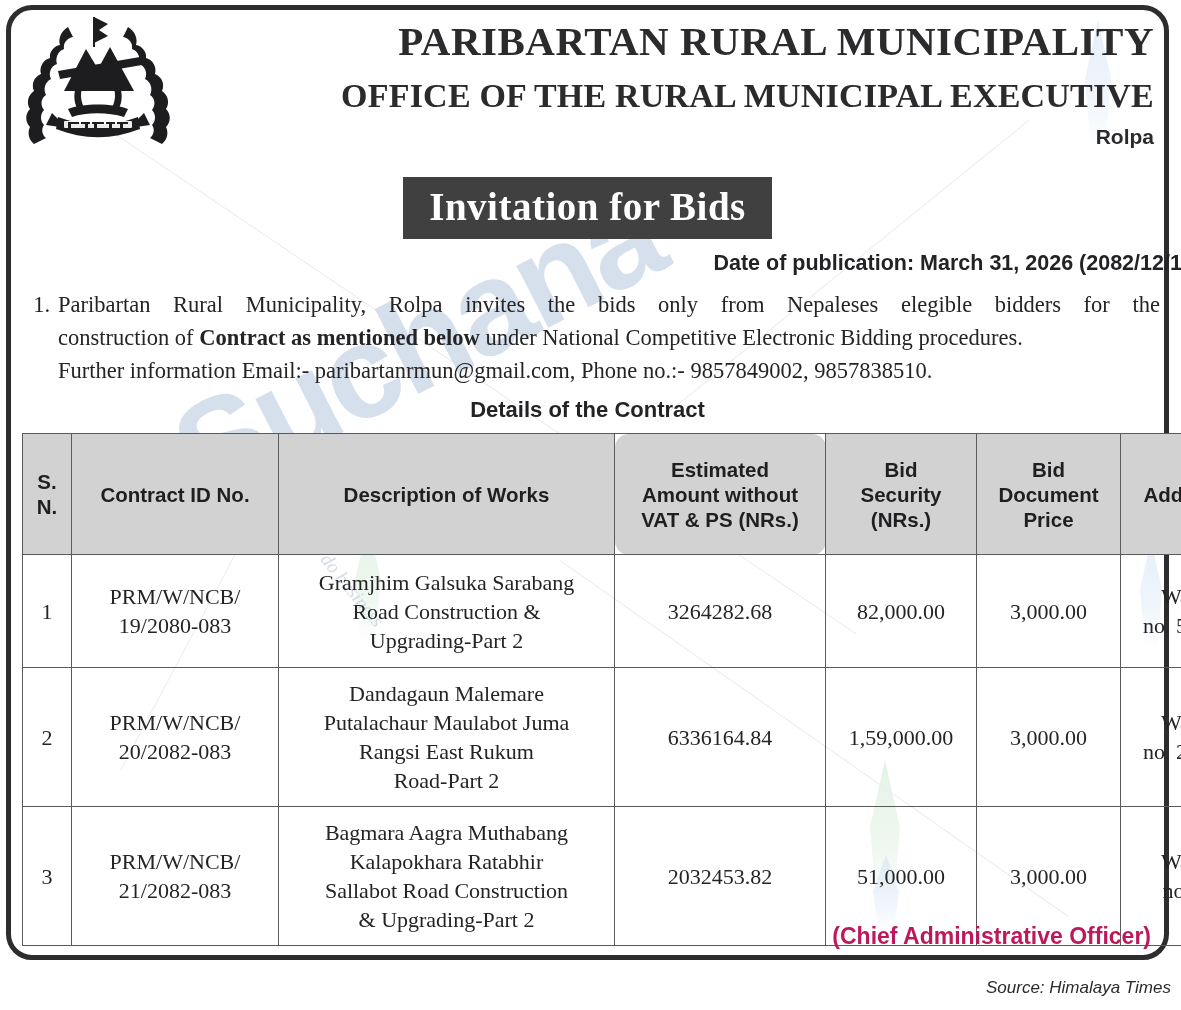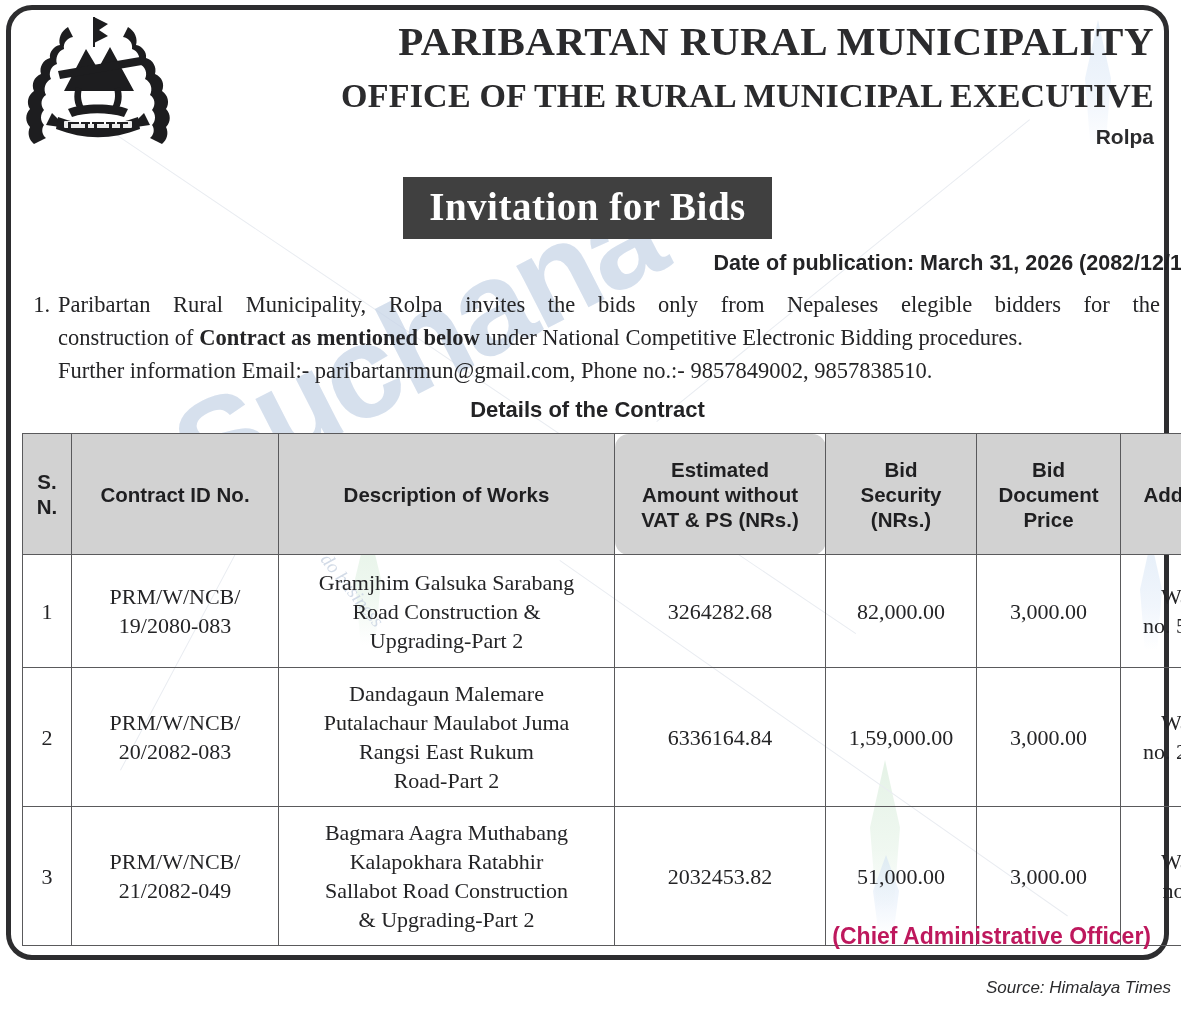--- a/index.html
+++ b/index.html
@@ -436,21 +436,21 @@
           <td>3,000.00</td>
           <td>
             <span>Ward</span><br>
             <span>no. 2 &amp; 5</span>
           </td>
         </tr>
         <tr class="r3">
           <td>3</td>
           <td>
             <span>PRM/W/NCB/</span><br>
-            <span>21/2082-049</span>
+            <span>21/2082-083</span>
           </td>
           <td>
             <span>Bagmara Aagra Muthabang</span><br>
             <span>Kalapokhara Ratabhir</span><br>
             <span>Sallabot Road Construction</span><br>
             <span>&amp; Upgrading-Part 2</span>
           </td>
           <td>2032453.82</td>
           <td>51,000.00</td>
           <td>3,000.00</td>

